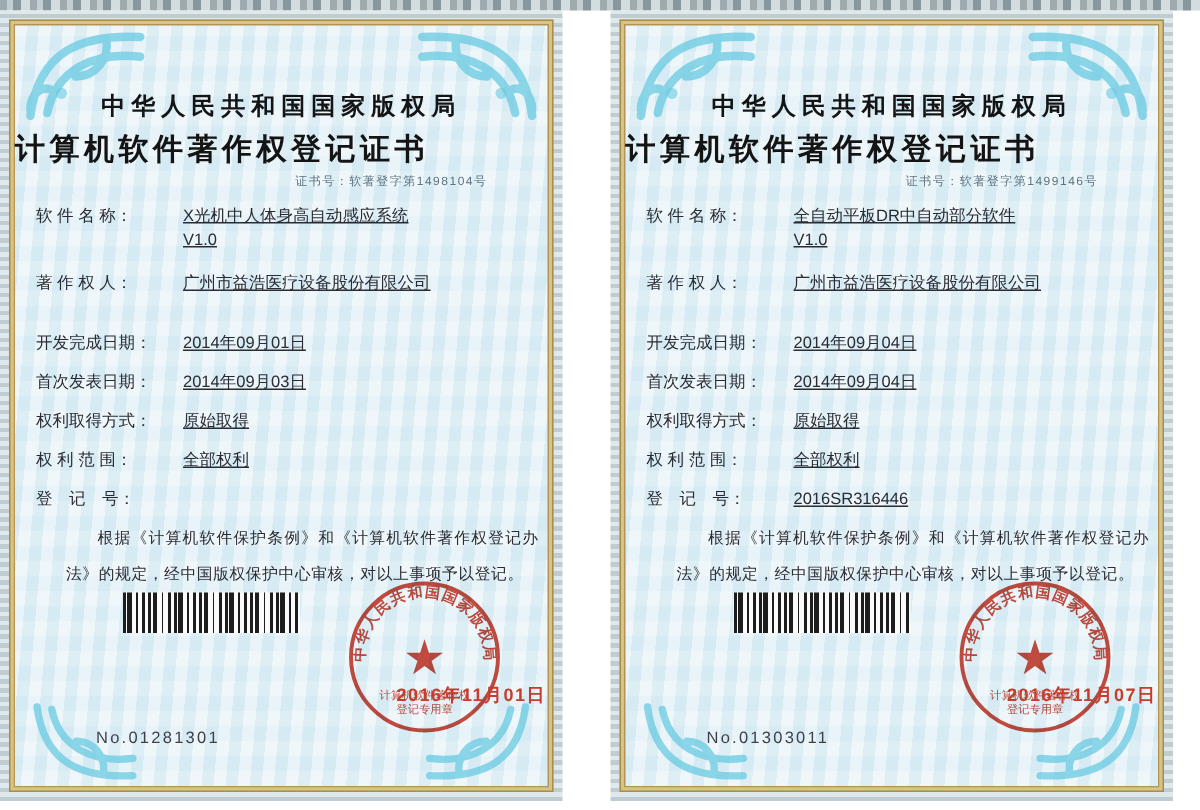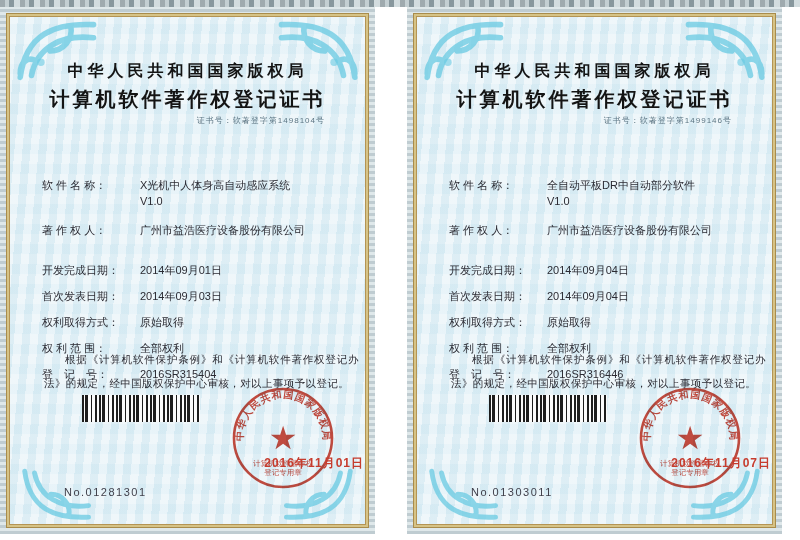--- a/index.html
+++ b/index.html
@@ -33,32 +33,32 @@
   .corner svg{width:100%;height:100%;}
   .corner.tl{top:2px;left:2px;}
   .corner.tr{top:2px;right:2px;transform:scaleX(-1);}
   .corner.bl{bottom:2px;left:2px;transform:scaleY(-1);height:54px;}
   .corner.br{bottom:2px;right:2px;transform:scale(-1,-1);height:54px;}
   .agency{
     position:absolute;top:44px;left:0;right:0;text-align:center;z-index:1;
     font-size:16px;font-weight:bold;letter-spacing:4px;color:#141414;
   }
   .cert-title{
-    position:absolute;top:69px;left:0;right:0;text-align:center;z-index:1;
+    position:absolute;top:69px;left:0;right:0;text-align:left;z-index:1;
     font-size:20px;font-weight:bold;letter-spacing:3px;color:#141414;
     font-family:"Liberation Serif","DejaVu Serif",serif;
   }
   .cert-no{
     position:absolute;top:98px;right:40px;z-index:1;
     font-size:8px;color:#5a7482;letter-spacing:1px;
   }
-  .fields{position:absolute;top:120px;left:32px;right:20px;z-index:1;margin-top:41px;}
+  .fields{position:absolute;top:120px;left:14px;right:20px;z-index:1;}
   .frow{display:flex;font-size:11px;color:#2b2b33;line-height:14px;margin-bottom:12px;}
   .frow .lab{width:98px;flex:none;}
-  .frow .val{flex:1;}
+  .frow .val{flex:1;text-decoration:underline;}
   .frow.name{margin-bottom:15px;}
   .frow.name .ver{display:block;margin-top:2px;}
   .frow.owner{margin-bottom:26px;}
   .statement{
     position:absolute;top:330px;left:34px;right:6px;z-index:1;
     font-size:10.5px;line-height:24px;color:#2b2b33;text-indent:2em;letter-spacing:.4px;text-align:justify;
   }
   .barcode{
     position:absolute;left:72px;top:378px;width:118px;height:27px;z-index:1;
     background:repeating-linear-gradient(90deg,#1d1d1d 0 2px,#fbfbfb 2px 3px,#1d1d1d 3px 6px,#fbfbfb 6px 9px,#1d1d1d 9px 10px,#fbfbfb 10px 13px,#1d1d1d 13px 15px,#fbfbfb 15px 17px);
@@ -121,21 +121,20 @@
         <div class="frow">
           <span class="lab">权利取得方式：</span>
           <span class="val">原始取得</span>
         </div>
         <div class="frow">
           <span class="lab">权 利 范 围：</span>
           <span class="val">全部权利</span>
         </div>
         <div class="frow">
           <span class="lab">登　记　号：</span>
-          <span class="val">2016SR315404</span>
         </div>
       </div>
 
       <div class="statement">根据《计算机软件保护条例》和《计算机软件著作权登记办法》的规定，经中国版权保护中心审核，对以上事项予以登记。</div>
       <div class="barcode"></div>
 
       <div class="seal">
         <svg viewBox="0 0 106 106">
           <circle cx="53" cy="53" r="49" fill="none" stroke="#c8392b" stroke-width="2.6"></circle>
           <path id="sealarc-0" d="M 13,53 A 40,40 0 0 1 93,53" fill="none"></path>

